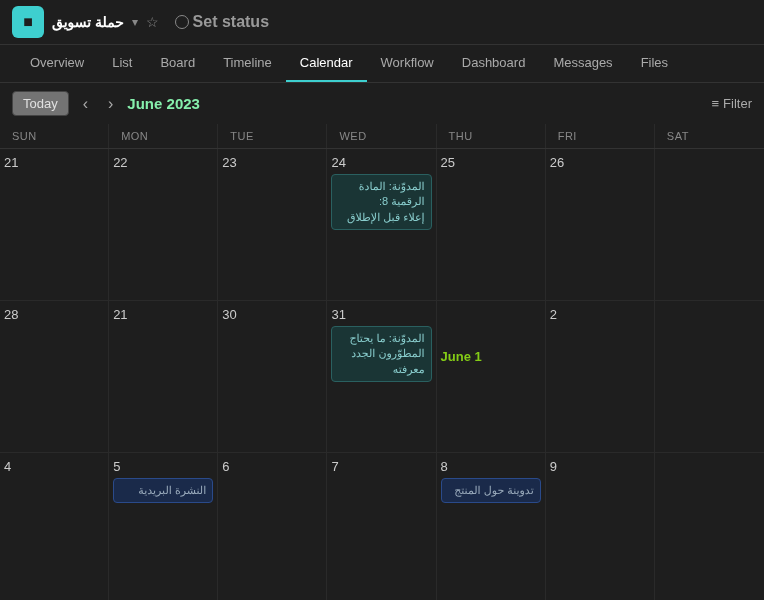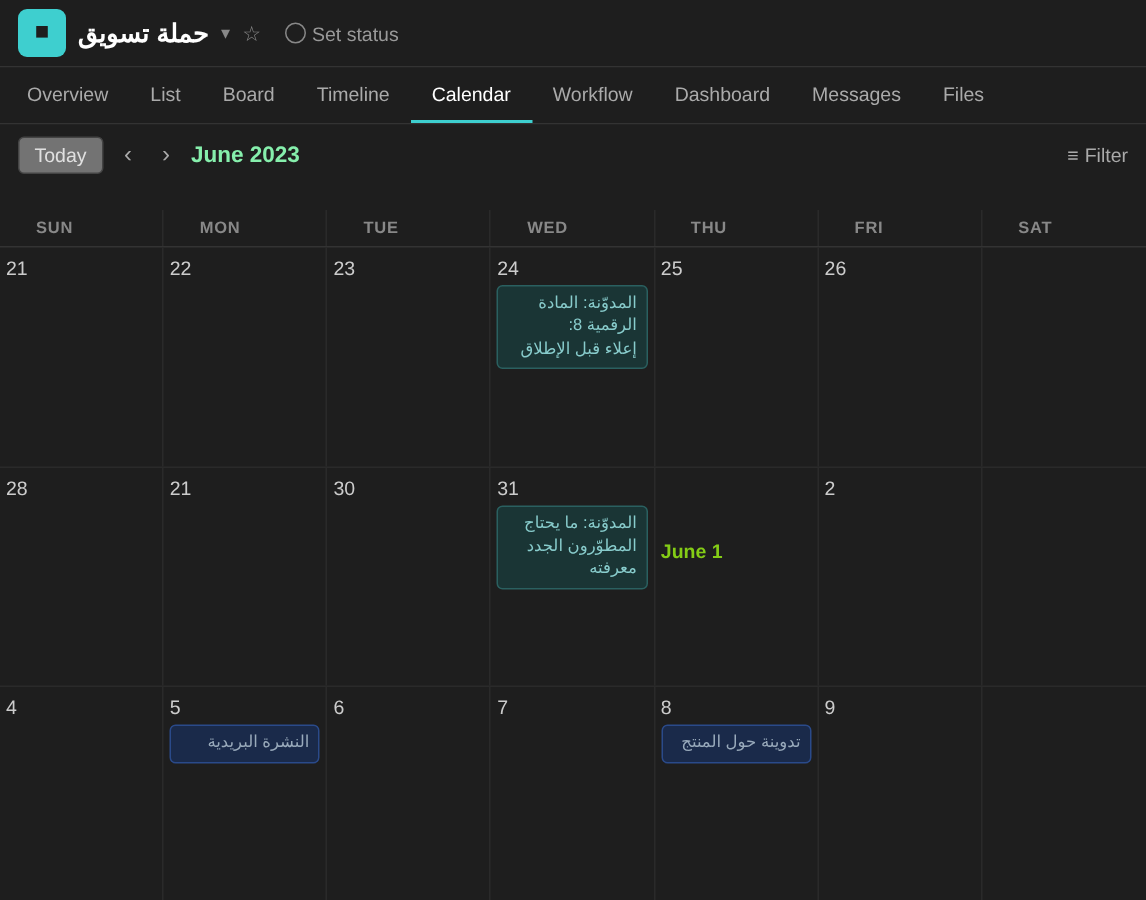--- a/index.html
+++ b/index.html
@@ -29,43 +29,44 @@
       border-radius: 6px;
       display: flex;
       align-items: center;
       justify-content: center;
       font-weight: bold;
       color: #1e1e1e;
       font-size: 16px;
       flex-shrink: 0;
     }
     .project-title {
-      font-size: 17px;
+      font-size: 14px;
       font-weight: 600;
       color: #fff;
       direction: rtl;
     }
     .chevron-icon { color: #888; font-size: 12px; cursor: pointer; }
     .star-icon { color: #888; font-size: 14px; cursor: pointer; }
     .set-status {
       display: flex;
       align-items: center;
       gap: 4px;
       color: #999;
-      font-size: 13px;
+      font-size: 16px;
       cursor: pointer;
       margin-left: 8px;
+      font-weight: bold;
     }
     .circle-icon { width: 14px; height: 14px; border-radius: 50%; border: 1.5px solid #888; display: inline-block; }
 
     
     .nav-tabs {
       display: flex;
       align-items: center;
-      padding: 0 4px;
+      padding: 0 16px;
       background: #1e1e1e;
       border-bottom: 1px solid #333;
       gap: 0;
     }
     .nav-tab {
       padding: 10px 14px;
       color: #aaa;
       cursor: pointer;
       font-size: 13px;
       border-bottom: 2px solid transparent;
@@ -119,27 +120,26 @@
       flex: 1;
       height: calc(600px - 120px);
     }
     .day-headers {
       display: grid;
       grid-template-columns: repeat(7, 1fr);
       background: #1e1e1e;
       border-bottom: 1px solid #333;
     }
     .day-header {
-      padding: 6px 24px;
+      padding: 6px 12px;
       font-size: 11px;
-      font-weight: 700;
+      font-weight: 400;
       color: #888;
       letter-spacing: 0.5px;
       border-right: 1px solid #2a2a2a;
-      margin-top: 16px;
     }
     .day-header:last-child { border-right: none; }
 
     .cal-rows {
       display: flex;
       flex-direction: column;
       flex: 1;
     }
     .cal-row {
       display: grid;

